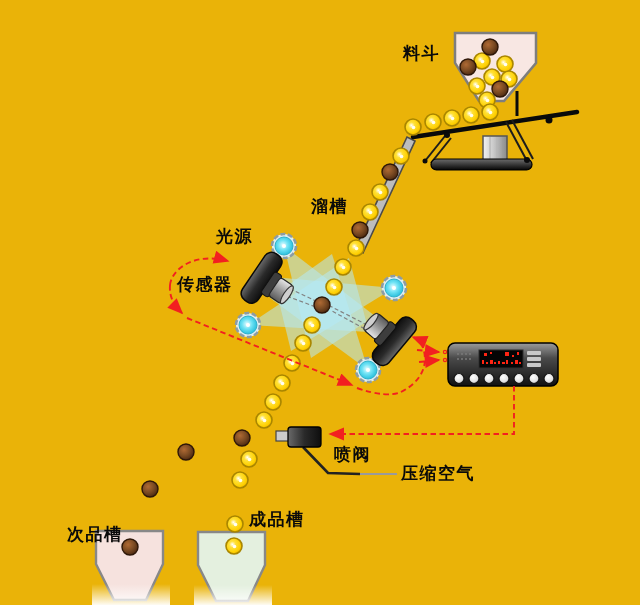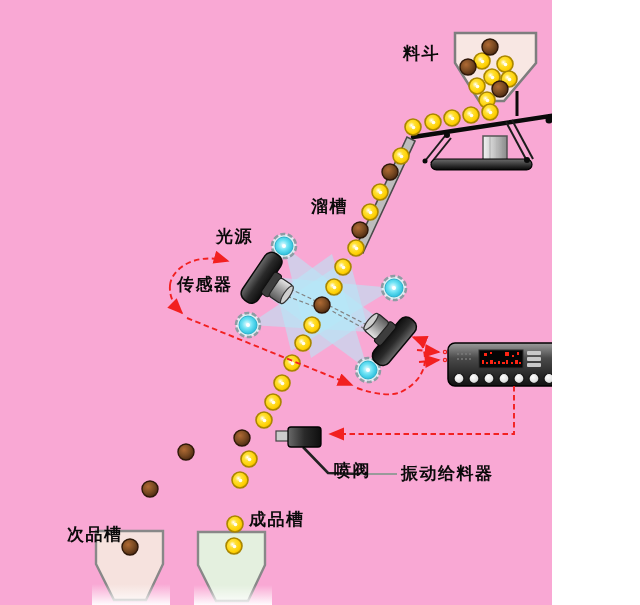--- a/index.html
+++ b/index.html
@@ -1,16 +1,16 @@
 <!DOCTYPE html>
 <html><head>
 <meta charset="utf-8">
 <style>
   html,body{margin:0;padding:0;background:#fff;}
-  #stage{position:relative;width:552px;height:605px;background:#f9a8d4;overflow:hidden;
+  #stage{position:relative;width:640px;height:605px;background:#eab308;overflow:hidden;
          font-family:Liberation Serif, serif;}
   #stage svg{position:absolute;left:0;top:0;}
   .lbl{position:absolute;font-weight:700;font-size:17px;color:#0a0a0a;
        letter-spacing:1.5px;white-space:nowrap;line-height:1;}
 </style>
 </head>
 <body>
 
 <div id="stage">
 
@@ -254,18 +254,18 @@
     <circle cx="445" cy="352" r="1.6" stroke-dasharray="none" stroke-width="1.2"></circle>
     <circle cx="445" cy="360" r="1.6" stroke-dasharray="none" stroke-width="1.2"></circle>
     <path d="M514,386 L514,434 L330,434" marker-end="url(#arr)"></path>
   </g>
 </svg>
 
 <div class="lbl" style="left:403px;top:45px;">料斗</div>
 <div class="lbl" style="left:311px;top:198px;">溜槽</div>
 <div class="lbl" style="left:216px;top:228px;">光源</div>
 <div class="lbl" style="left:177px;top:276px;text-align:center;">传感器</div>
-<div class="lbl" style="left:334px;top:446px;margin-top:16px;">喷阀</div>
-<div class="lbl" style="left:401px;top:465px;">振动给料器</div>
+<div class="lbl" style="left:334px;top:446px;">喷阀</div>
+<div class="lbl" style="left:401px;top:465px;">压缩空气</div>
 <div class="lbl" style="left:67px;top:526px;">次品槽</div>
 <div class="lbl" style="left:249px;top:511px;">成品槽</div>
 
 </div>
 
 </body></html>

